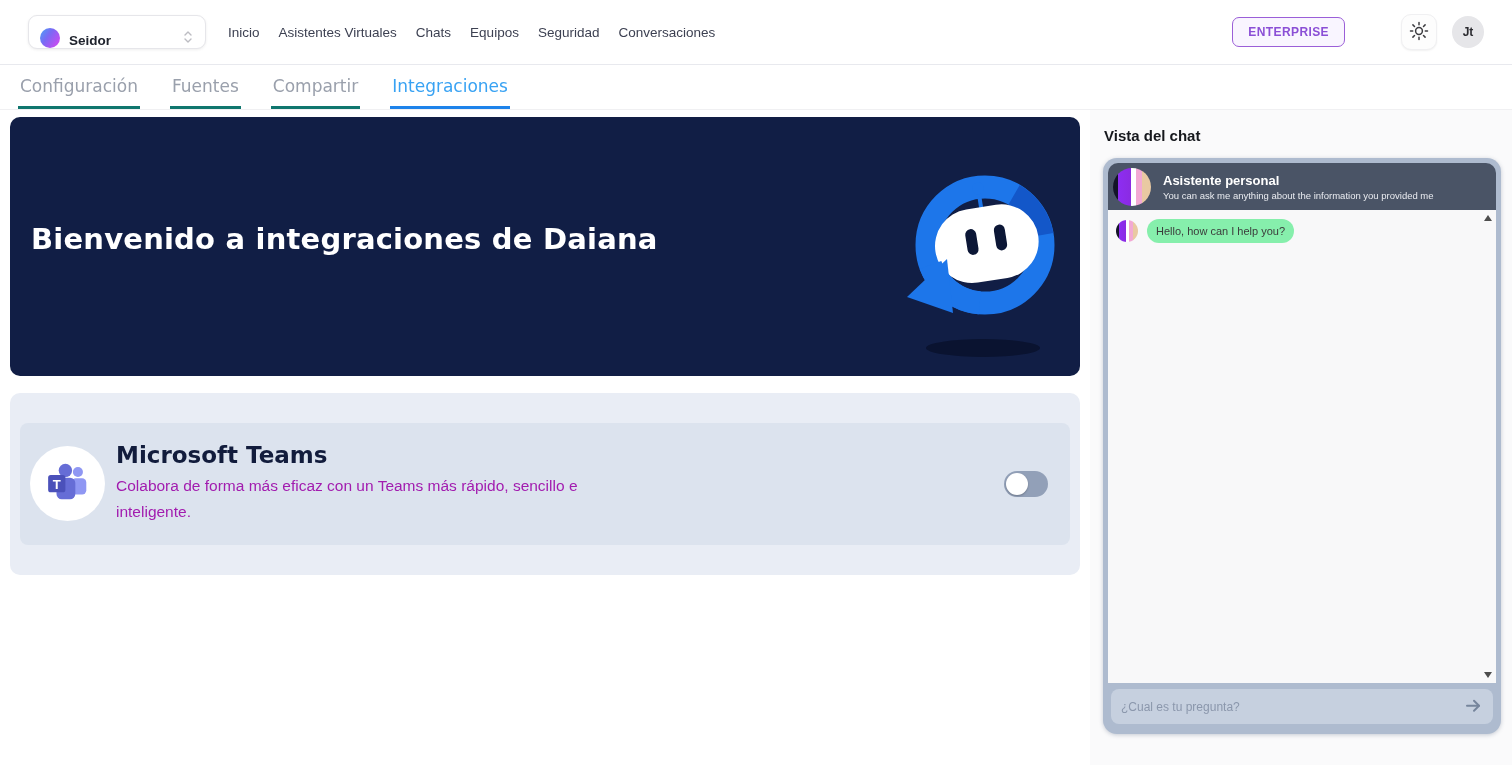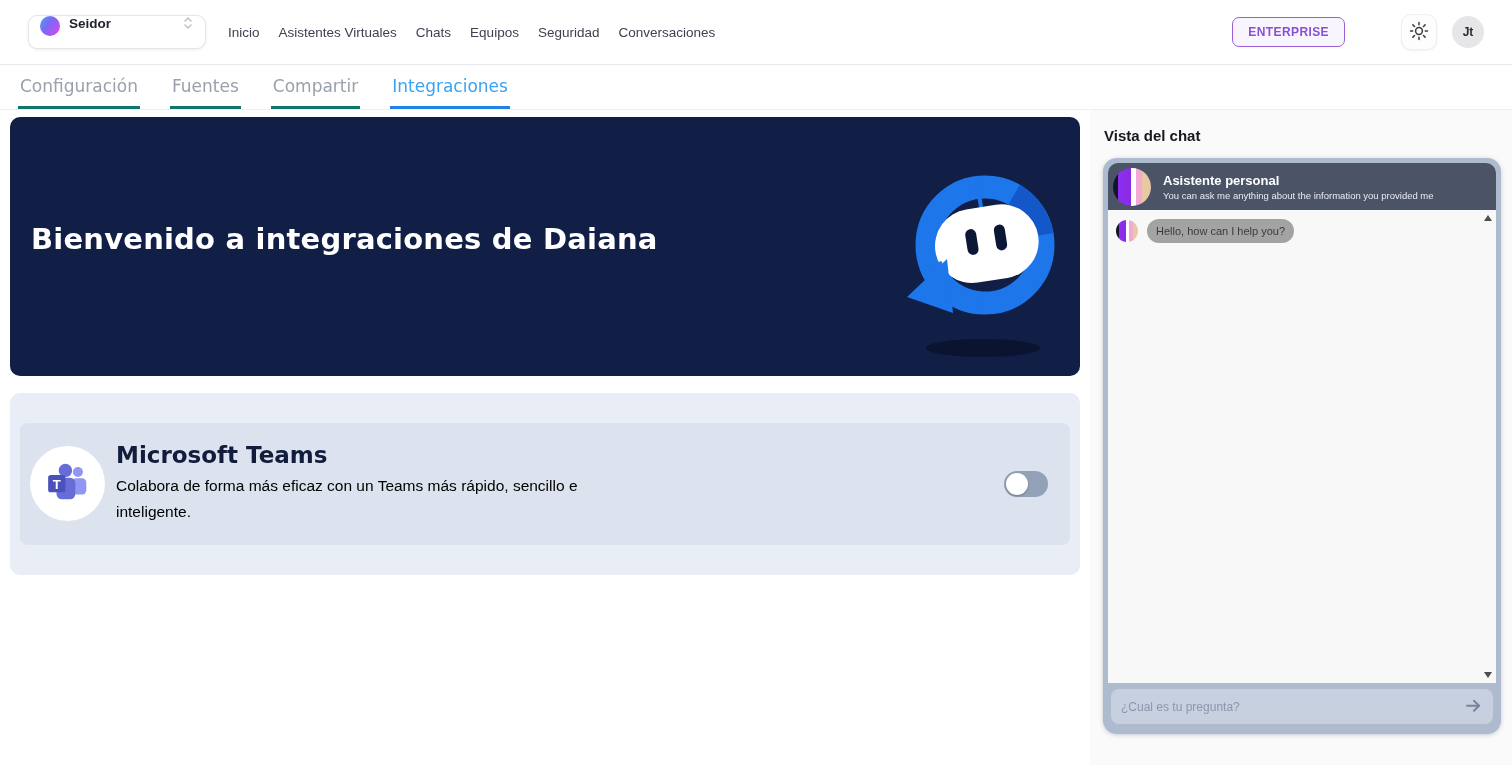--- a/index.html
+++ b/index.html
@@ -2,21 +2,21 @@
 <html><head>
 <meta charset="utf-8">
 <style>
   * { margin:0; padding:0; box-sizing:border-box; }
   html,body { width:1512px; height:765px; overflow:hidden; }
   body { font-family:"Liberation Sans", sans-serif; background:#fff; color:#1f2430; }
 
   
   .navbar { height:65px; display:flex; align-items:center; padding:0 28px; background:#fff; border-bottom:1px solid #e8e9ee; }
   .workspace-select { width:178px; height:34px; border:1px solid #e6e6ea; border-radius:9px; background:#fff;
-    box-shadow:0 1px 3px rgba(0,0,0,.07); display:flex; align-items:flex-start; padding:0 11px; gap:9px; cursor:pointer; }
+    box-shadow:0 1px 3px rgba(0,0,0,.07); display:flex; align-items:flex-end; padding:0 11px; gap:9px; cursor:pointer; }
   .workspace-dot { width:20px; height:20px; border-radius:50%; flex:none;
     background:linear-gradient(125deg,#4f9cf7 5%,#7a6af4 40%,#c44df2 85%); }
   .workspace-name { font-size:13.5px; font-weight:bold; color:#20242e; flex:1; }
   .nav { display:flex; gap:19px; margin-left:22px; }
   .nav a { font-size:13.5px; color:#3d4152; text-decoration:none; cursor:pointer; }
   .header-right { margin-left:auto; display:flex; align-items:center; }
   .enterprise { border:1.5px solid #9b5fd8; color:#8b4fd6; background:#f9f5ff; font-size:12px; font-weight:bold;
     letter-spacing:.4px; padding:7px 15px; border-radius:7px; cursor:pointer; margin-right:56px; font-family:"Liberation Sans",sans-serif; }
   .theme-btn { width:36px; height:36px; border-radius:10px; background:#fdfdfd; border:1px solid #f0f0f2;
     box-shadow:0 1px 2px rgba(0,0,0,.06); display:grid; place-items:center; cursor:pointer; }
@@ -40,40 +40,40 @@
   .banner h1 { color:#fff; font-size:29px; letter-spacing:.2px; font-family:"DejaVu Sans","Liberation Sans",sans-serif; }
   .banner p { color:#dde1ec; font-size:16px; margin-top:8px; }
   .robot { position:absolute; right:15px; top:28px; width:160px; height:215px; }
 
   
   .section { margin-top:17px; background:#e9edf5; border-radius:10px; padding:30px 10px; }
   .card { background:#dce3ee; border-radius:8px; display:flex; align-items:center; padding:19px 12px 19px 10px; }
   .integration-icon { width:75px; height:75px; border-radius:50%; background:#fff; display:grid; place-items:center; flex:none; }
   .integration-info { margin-left:11px; flex:1; }
   .integration-title { font-size:23px; font-weight:bold; color:#121c3c; font-family:"DejaVu Sans","Liberation Sans",sans-serif; }
-  .integration-desc { font-size:15.5px; color:#000000; line-height:1.7; margin-top:5px; max-width:470px; }
+  .integration-desc { font-size:15.5px; color:#a21caf; line-height:1.7; margin-top:5px; max-width:470px; }
   .toggle { width:44px; height:26px; border-radius:13px; background:#92a0b8; position:relative; cursor:pointer; margin-right:10px; flex:none; }
   .toggle .knob { position:absolute; left:2px; top:2px; width:22px; height:22px; border-radius:50%; background:#fff;
     box-shadow:0 1px 2px rgba(0,0,0,.25); }
 
   
   .sidebar-title { font-size:15px; font-weight:bold; color:#16181d; margin:4px 0 14px 1px; }
   .chat-widget { background:#aebbcf; border-radius:14px; padding:5px; height:576px; display:flex; flex-direction:column;
     box-shadow:0 1px 4px rgba(40,60,90,.25); }
   .chat-header { background:#4a5466; border-radius:10px 10px 0 0; display:flex; align-items:center; height:47px; padding:0 10px 0 5px; flex:none; }
   .stripe-avatar { border-radius:50%;
     background:linear-gradient(90deg,#141428 0%,#141428 13%,#8d2df2 13%,#8a2be2 47%,#ffffff 47%,#ffffff 61%,#f2a9d4 61%,#f2a9d4 76%,#e9c9a2 76%,#e9c9a2 100%); }
   .chat-avatar { width:38px; height:38px; flex:none; }
   .chat-header-text { margin-left:12px; overflow:hidden; }
   .chat-title { color:#fff; font-weight:bold; font-size:13px; }
   .chat-subtitle { color:#e9ebf0; font-size:9.5px; margin-top:2px; white-space:nowrap; }
   .chat-body { flex:1; background:#f8f8f9; position:relative; padding:9px 20px 9px 8px; }
   .chat-msg { display:flex; align-items:center; gap:9px; }
   .msg-avatar { width:22px; height:22px; flex:none; }
-  .msg-bubble { background:#a3a3a3; border-radius:12px; padding:6px 9px; font-size:11px; color:#3b3b3b; }
+  .msg-bubble { background:#86efac; border-radius:12px; padding:6px 9px; font-size:11px; color:#3b3b3b; }
   .chat-scrollbar { position:absolute; top:0; right:2px; bottom:0; width:12px; display:flex; flex-direction:column;
     justify-content:space-between; align-items:center; padding:5px 0; cursor:pointer; }
   .scroll-up { width:0; height:0; border-left:4px solid transparent; border-right:4px solid transparent; border-bottom:6px solid #4d4d4d; }
   .scroll-down { width:0; height:0; border-left:4px solid transparent; border-right:4px solid transparent; border-top:6px solid #4d4d4d; }
   .chat-input-row { position:relative; padding:6px 3px 5px; flex:none; }
   .chat-input { width:100%; height:35px; background:#c6d0df; border:none; border-radius:8px; padding:0 34px 0 10px;
     font-size:12px; color:#44506a; outline:none; font-family:"Liberation Sans",sans-serif; }
   .chat-input::placeholder { color:#8b97ac; }
   .send-icon { position:absolute; right:14px; top:50%; transform:translateY(-52%); cursor:pointer; display:grid; place-items:center; }
   .chat-footer { text-align:center; font-size:10px; color:#323d51; padding:3px 0 6px; flex:none; }

